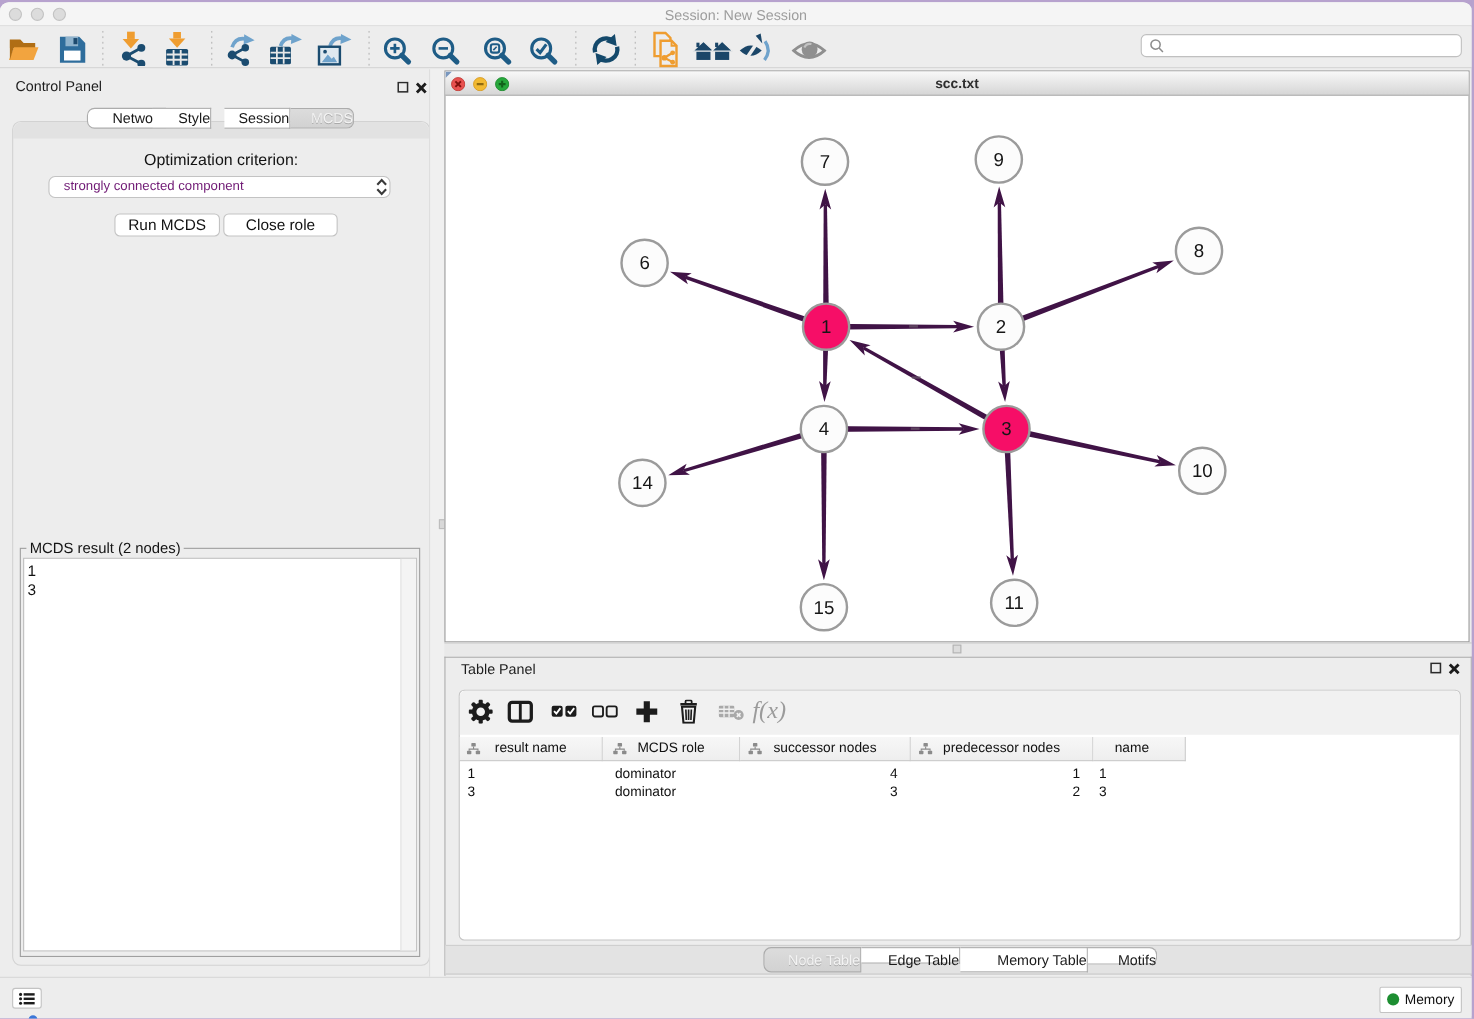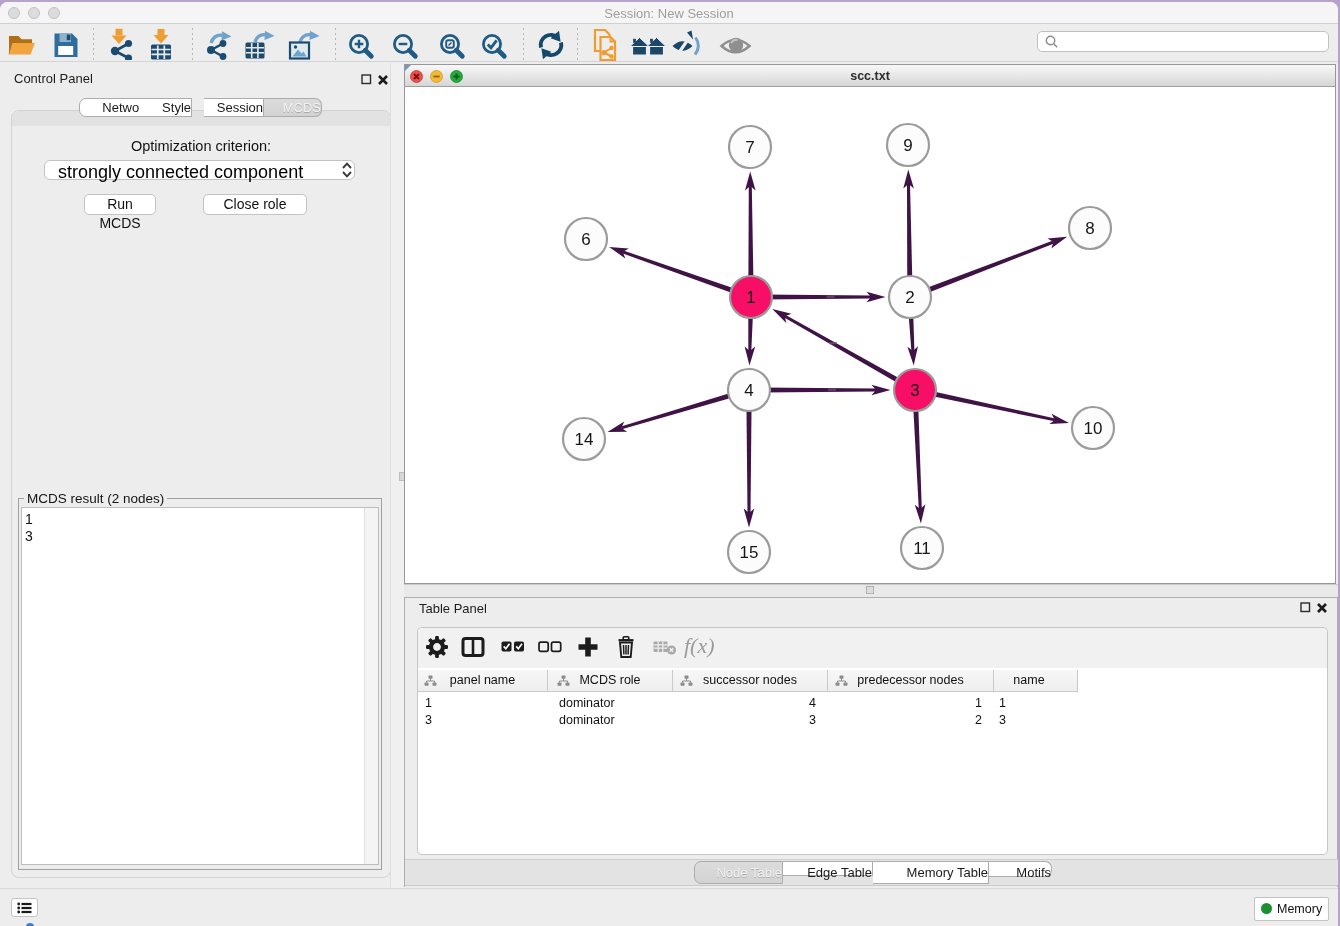--- a/index.html
+++ b/index.html
@@ -166,26 +166,26 @@
 <div class="inset"></div>
 <div class="insettop"></div>
 <div class="tabstrip" style="left:79px;top:98px">
  <div class="tab" style="left:0;width:72px;border-radius:7px 0 0 7px">Network</div>
  <div class="tab" style="left:60px;width:53px;border-left:none">Style</div>
  <div class="tab" style="left:125px;width:60px;border-left:none">Session</div>
  <div class="tab sel" style="left:185px;width:58px;border-left:none;border-radius:0 7px 7px 0">MCDS</div>
 </div>
 <div class="abs" style="left:11px;top:138px;width:380px;text-align:center;font-size:14.5px;color:#121212">Optimization criterion:</div>
 <div class="btn" style="left:44px;top:160px;width:311px;height:20px;border-radius:6px"></div>
-<div class="abs" style="left:58px;top:162px;font-size:18px;color:#000000">strongly connected component</div>
+<div class="abs" style="left:58px;top:162px;font-size:12px;color:#701a75">strongly connected component</div>
 <svg class="abs" style="left:340px;top:161px" width="14" height="18" viewBox="0 0 14 18">
     <path d="M3 7 L7 2.6 L11 7" fill="none" stroke="#3a3a3a" stroke-width="1.9"></path>
     <path d="M3 11 L7 15.4 L11 11" fill="none" stroke="#3a3a3a" stroke-width="1.9"></path>
   </svg>
-<div class="btn" style="left:84px;top:194px;width:72px;height:21px;line-height:19px">Run MCDS</div>
+<div class="btn" style="left:104px;top:194px;width:96px;height:21px;line-height:19px">Run MCDS</div>
 <div class="btn" style="left:203px;top:194px;width:104px;height:21px;line-height:19px">Close role</div>
 
 <div class="abs" style="left:18px;top:498px;width:364px;height:372px;border:1px solid #9f9f9f"></div>
 <div class="abs" style="left:24px;top:491px;background:#ededed;padding:0 3px;font-size:13.5px;color:#141414">MCDS result (2 nodes)</div>
 <div class="abs" style="left:21px;top:507px;width:358px;height:358px;background:#fff;border:1px solid #bdbdbd"></div>
 <div class="abs" style="left:364px;top:508px;width:14px;height:356px;background:#f4f4f4;border-left:1px solid #e2e2e2"></div>
 <div class="abs" style="left:25px;top:511px;font-size:14px;color:#111;line-height:16.5px">1<br>3</div>
 
 <div class="abs" style="left:390px;top:63px;width:14px;height:825px;background:#f0f0f0;border-left:1px solid #dedede"></div>
 <div class="abs" style="left:399px;top:472px;width:6px;height:9px;background:#d8d8d8;border:1px solid #bdbdbd"></div>
@@ -317,21 +317,21 @@
 <svg style="position:absolute;left:653px;top:638px" width="24" height="18" viewBox="0 0 24 18">
     <rect x="0.5" y="3.5" width="14" height="10.5" rx="1" fill="#a9a9a9"></rect>
     <g stroke="#f1f1f1" stroke-width="1.2">
       <path d="M0.5 6.8 H14.5 M0.5 10.2 H14.5 M5.2 3.5 V14 M9.8 3.5 V14"></path>
     </g>
     <circle cx="18.5" cy="12" r="4.6" fill="#a9a9a9"></circle>
     <path d="M16.8 10.3 L20.2 13.7 M20.2 10.3 L16.8 13.7" stroke="#f1f1f1" stroke-width="1.4"></path>
   </svg>
 <div class="abs" style="left:684px;top:633px;font-family:'Liberation Serif',serif;font-style:italic;font-size:22px;color:#9b9b9b">f(x)</div>
 
-<div class="th" style="left:418px;width:130px;border-left:none">panel name</div>
+<div class="th" style="left:418px;width:130px;border-left:none">result name</div>
 <div class="th" style="left:548px;width:125px">MCDS role</div>
 <div class="th" style="left:673px;width:155px">successor nodes</div>
 <div class="th" style="left:828px;width:166px">predecessor nodes</div>
 <div class="th" style="left:994px;width:84px;padding-right:13px">name</div>
 <svg style="position:absolute;left:424px;top:675px" width="13" height="12" viewBox="0 0 13 12">
     <g fill="#8b8b8b">
       <rect x="4.5" y="0.5" width="4" height="3.2" rx="0.6"></rect>
       <rect x="0.5" y="7.5" width="4" height="3.2" rx="0.6"></rect>
       <rect x="8.5" y="7.5" width="4" height="3.2" rx="0.6"></rect>
     </g>

